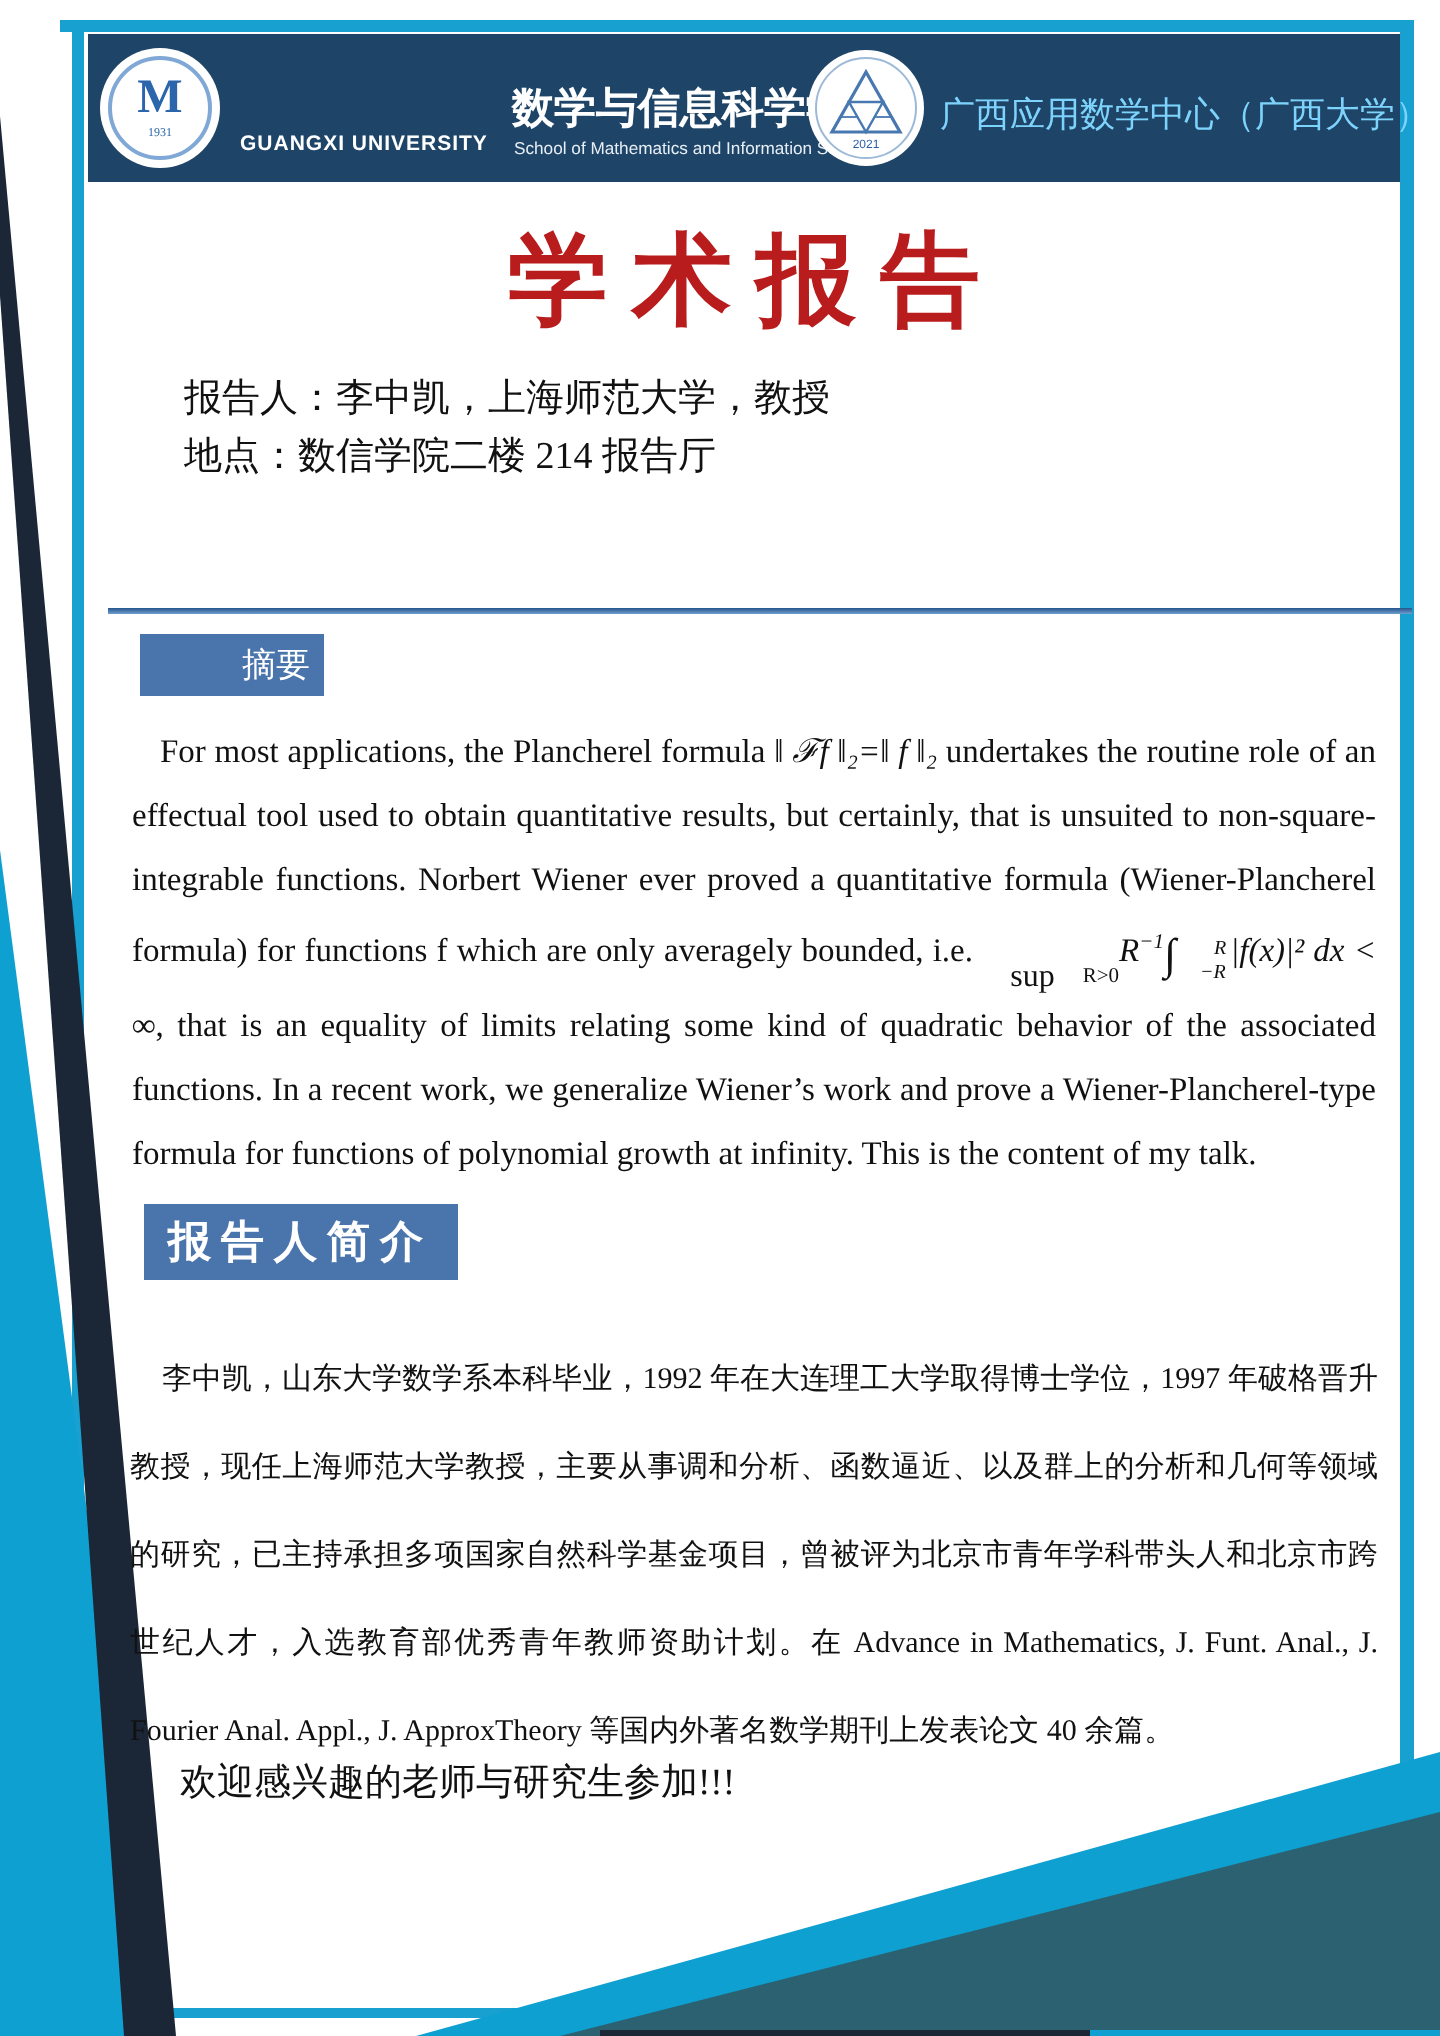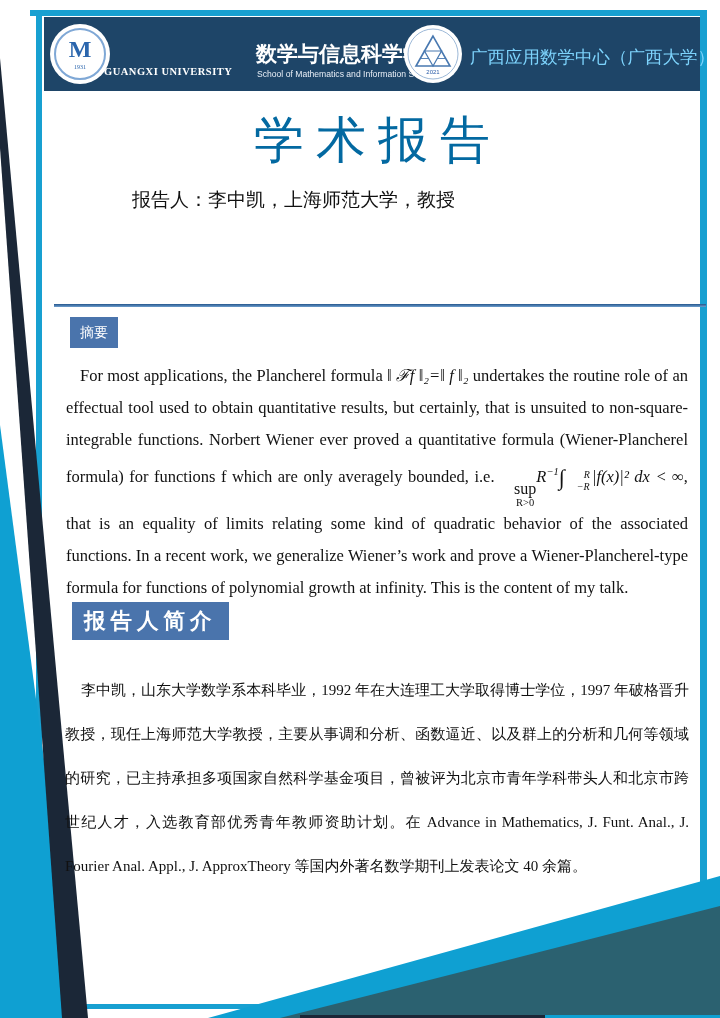--- a/index.html
+++ b/index.html
@@ -15,51 +15,51 @@
   .deco{position:absolute;left:0;top:0;z-index:2;pointer-events:none;}
   
   .banner{position:absolute;left:44px;top:17px;width:656px;height:74px;background:#1e4568;z-index:3;}
   .seal1{position:absolute;left:6px;top:7px;width:60px;height:60px;background:#fff;border-radius:50%;}
   .seal1 .ring{position:absolute;inset:4px;border:2px solid #7fa8d6;border-radius:50%;}
   .seal1 .mono{position:absolute;left:0;top:13px;width:100%;text-align:center;
                font-family:"Liberation Serif",serif;font-weight:bold;font-size:24px;color:#2b66ad;line-height:1;}
   .seal1 .yr{position:absolute;left:0;top:40px;width:100%;text-align:center;font-size:6px;color:#2b66ad;}
   .uni-zh{position:absolute;left:74px;top:6px;font-size:30px;font-style:italic;font-weight:bold;
           letter-spacing:3px;color:#fff;font-family:"Liberation Serif",serif;white-space:nowrap;}
-  .uni-en{position:absolute;left:60px;top:49px;font-size:10.5px;font-weight:bold;letter-spacing:.5px;
-          color:#fff;font-family:Liberation Serif, serif;white-space:nowrap;text-align:center;}
+  .uni-en{position:absolute;left:76px;top:49px;font-size:10.5px;font-weight:bold;letter-spacing:.5px;
+          color:#fff;font-family:Liberation Sans, sans-serif;white-space:nowrap;text-align:center;}
   .school-zh{position:absolute;left:212px;top:23px;font-size:21px;font-weight:bold;color:#fff;
              font-family:"Liberation Sans",sans-serif;white-space:nowrap;}
   .school-en{position:absolute;left:213px;top:52px;font-size:8.6px;color:#e8eef6;
              font-family:"Liberation Sans",sans-serif;white-space:nowrap;}
   .seal2{position:absolute;left:360px;top:8px;width:58px;height:58px;background:#fff;border-radius:50%;}
   .seal2 svg{position:absolute;left:0;top:0;}
   .center-zh{position:absolute;left:426px;top:28px;font-size:17.5px;color:#7dd3fc;
              font-family:"Liberation Sans",sans-serif;white-space:nowrap;}
   
   .title{position:absolute;left:44px;top:110px;width:656px;text-align:center;z-index:3;
-         font-size:50px;font-weight:normal;color:#0369a1;letter-spacing:12px;text-indent:12px;line-height:60px;}
+         font-size:50px;font-weight:bold;color:#b91c1c;letter-spacing:12px;text-indent:12px;line-height:60px;}
   
   .info{position:absolute;left:92px;top:186px;width:600px;z-index:3;font-size:19px;line-height:28.6px;}
-  .info .row{white-space:nowrap;margin-left:40px;}
+  .info .row{white-space:nowrap;}
   
   .rule{position:absolute;left:54px;top:304px;width:652px;height:3px;z-index:3;
         background:linear-gradient(#24558c,#6f9fce);}
   
   .badge{position:absolute;background:#4a74ac;color:#fff;z-index:3;text-align:center;}
-  .badge-abstract{left:70px;top:317px;width:48px;height:31px;font-size:14px;line-height:31px;}
+  .badge-abstract{left:70px;top:317px;width:48px;height:31px;font-size:17px;line-height:31px;padding-left:44px;}
   .badge-bio{left:72px;top:602px;padding:0 12px;height:38px;font-size:21.5px;line-height:38px;letter-spacing:5px;font-weight:bold;}
   
   .para{position:absolute;z-index:3;text-align:justify;}
   .abstract-p{left:66px;top:360px;width:622px;font-size:16.5px;line-height:32px;text-indent:14px;}
   .bio-p{left:65px;top:668px;width:624px;font-size:15px;line-height:44px;text-indent:16px;}
   .closing{position:absolute;left:90px;top:878px;z-index:3;font-size:18.5px;white-space:nowrap;}
   
   .mi{font-style:italic;}
-  .supstack{display:inline-flex;flex-direction:column;align-items:center;line-height:1;vertical-align:-0.75em;justify-content:space-between;}
+  .supstack{display:inline-flex;flex-direction:row;align-items:center;line-height:1;vertical-align:-0.75em;justify-content:space-between;}
   .supstack .w{font-size:16px;}
   .supstack .c{font-size:10.5px;margin-top:1px;}
   .intsym{font-size:22px;line-height:1;vertical-align:-0.18em;}
   .intlims{display:inline-flex;flex-direction:column;font-size:10px;line-height:1.15;
            vertical-align:0.35em;font-style:italic;margin-right:2px;}
   .intlims .hi{margin-left:5px;}
   .intlims .lo{margin-left:-2px;}
   sup.exp{font-size:10.5px;}
 </style>
 </head>
@@ -100,30 +100,32 @@
         <text x="29" y="49" text-anchor="middle" font-size="6" fill="#2a5ca8" font-family="Liberation Sans, sans-serif">2021</text>
       </svg>
     </div>
     <div class="center-zh">广西应用数学中心（广西大学）</div>
   </div>
 
   <div class="title">学术报告</div>
 
   <div class="info">
     <div class="row"><span>报告人：</span><span>李中凯，上海师范大学，教授</span></div>
+    <div class="row"><span>地点：</span><span>数信学院二楼 214 报告厅</span></div>
   </div>
 
   <div class="rule"></div>
 
   <div class="badge badge-abstract">摘要</div>
   <div class="para abstract-p"><span>For most applications, the Plancherel formula </span><span class="mi">‖ ℱf ‖₂=‖ f ‖₂</span><span> undertakes the routine role of an effectual tool used to obtain quantitative results, but certainly, that is unsuited to non-square-integrable functions. Norbert Wiener ever proved a quantitative formula (Wiener-Plancherel formula) for functions f which are only averagely bounded, i.e. </span><span class="supstack">
         <span class="w">sup</span>
         <span class="c">R&gt;0</span>
       </span><span class="mi">R</span><sup class="exp mi">−1</sup><span class="intsym">∫</span><span class="intlims">
         <span class="hi">R</span>
         <span class="lo">−R</span>
       </span><span class="mi">|f(x)|²</span><span class="mi"> dx &lt; ∞</span><span>, that is an equality of limits relating some kind of quadratic behavior of the associated functions. In a recent work, we generalize Wiener’s work and prove a Wiener-Plancherel-type formula for functions of polynomial growth at infinity. This is the content of my talk.</span></div>
 
   <div class="badge badge-bio">报告人简介</div>
   <div class="para bio-p">李中凯，山东大学数学系本科毕业，1992 年在大连理工大学取得博士学位，1997 年破格晋升教授，现任上海师范大学教授，主要从事调和分析、函数逼近、以及群上的分析和几何等领域的研究，已主持承担多项国家自然科学基金项目，曾被评为北京市青年学科带头人和北京市跨世纪人才，入选教育部优秀青年教师资助计划。在 Advance in Mathematics, J. Funt. Anal., J. Fourier Anal. Appl., J. ApproxTheory 等国内外著名数学期刊上发表论文 40 余篇。</div>
 
+  <div class="closing">欢迎感兴趣的老师与研究生参加!!!</div>
 
 </div>
 
 </body></html>

